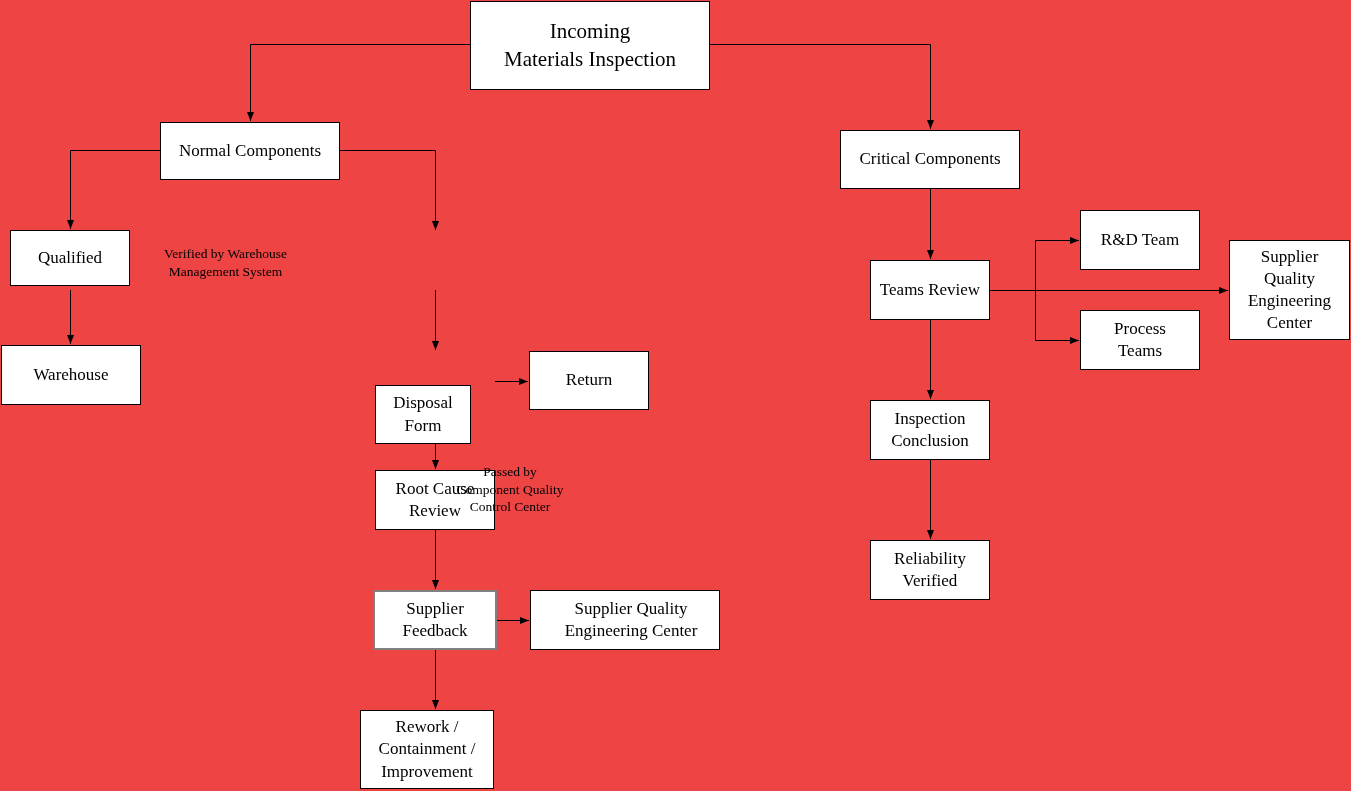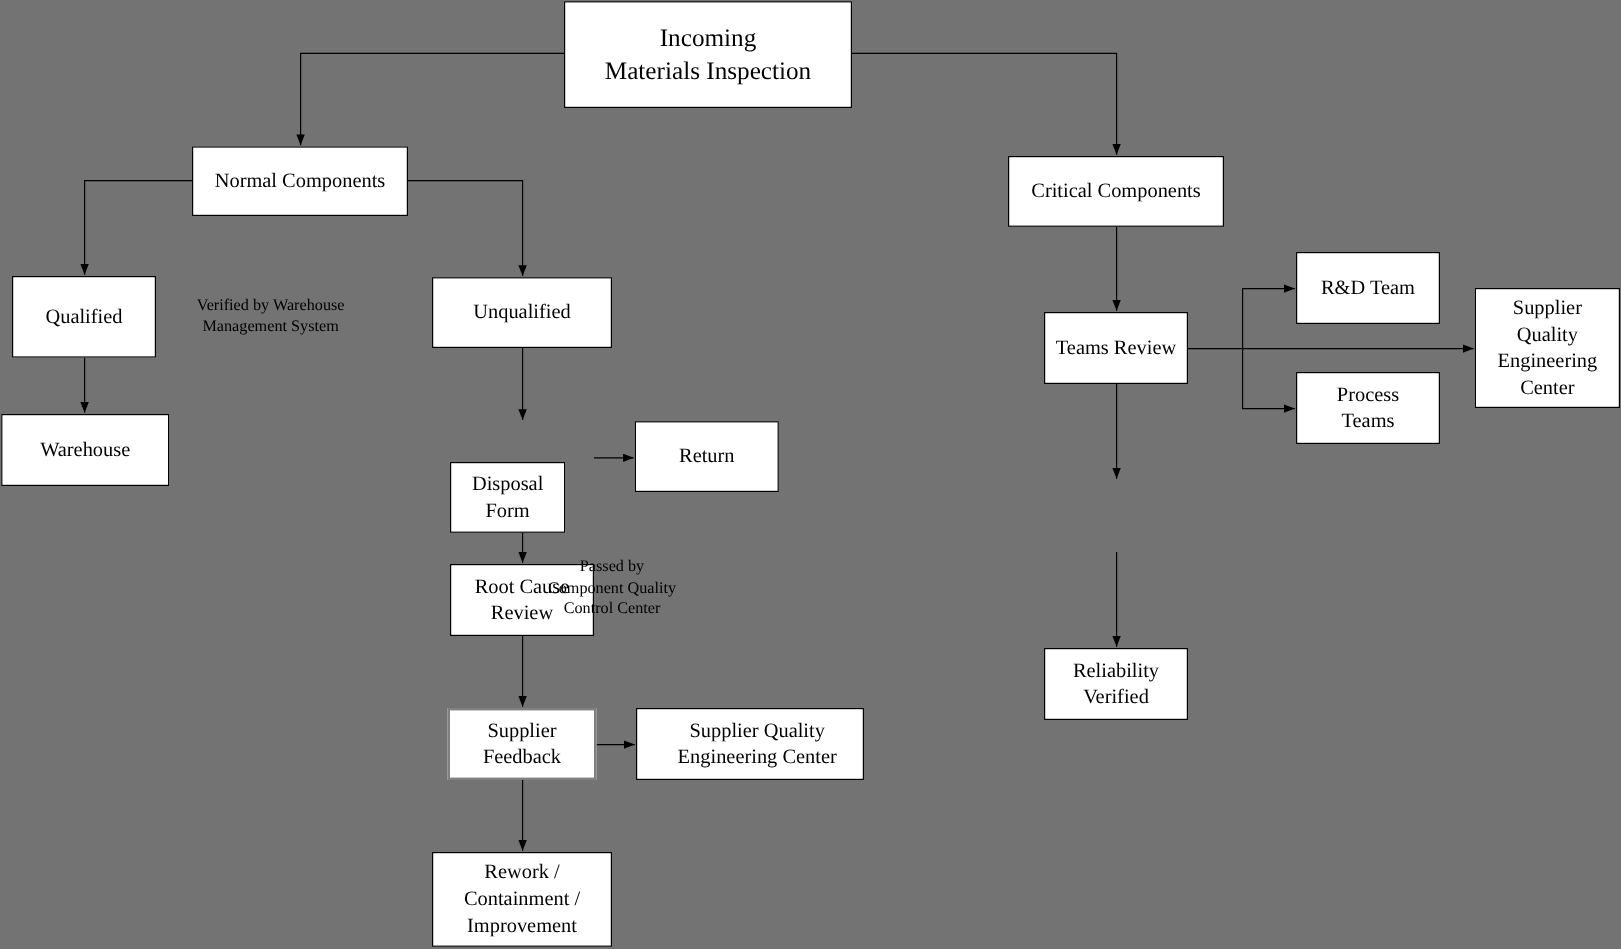--- a/index.html
+++ b/index.html
@@ -1,20 +1,20 @@
 <!DOCTYPE html>
 <html><head>
 <meta charset="utf-8">
 <style>
   html, body { margin: 0; padding: 0; background: #ffffff; }
   #canvas {
     position: relative;
     width: 1351px;
     height: 791px;
-    background: #737373;
+    background: #ef4444;
     font-family: "Liberation Serif", "DejaVu Serif", serif;
     color: #000000;
     overflow: hidden;
   }
   #edges {
     position: absolute;
     left: 0; top: 0;
     width: 1351px; height: 791px;
   }
   .node {
@@ -34,29 +34,29 @@
     position: absolute;
     text-align: center;
     white-space: pre-line;
     font-size: 13.5px;
     line-height: 1.3;
   }
   
   #n-incoming     { left: 470px;  top: 1px;   width: 240px; height: 89px;  font-size: 21px; }
   #n-normal       { left: 160px;  top: 122px; width: 180px; height: 58px; }
   #n-critical     { left: 840px;  top: 130px; width: 180px; height: 59px; }
-  #n-qualified    { left: 10px;   top: 230px; width: 120px; height: 68px; font-family: Liberation Serif, serif; }
+  #n-qualified    { left: 10px;   top: 230px; width: 120px; height: 56px; font-family: Liberation Serif, serif; }
   #n-unqualified  { left: 360px;  top: 231px; width: 150px; height: 59px; }
   #n-warehouse    { left: 1px;    top: 345px; width: 140px; height: 60px; }
   #n-disposal     { left: 375px;  top: 345px; width: 96px; height: 59px; margin-top: 40px; }
   #n-return       { left: 529px;  top: 351px; width: 120px; height: 59px; }
   #n-root-cause   { left: 375px;  top: 470px; width: 120px; height: 60px; }
   #n-feedback     { left: 373px;  top: 590px; width: 124px; height: 60px; border: 2px solid #808080; }
   #n-sqec-left    { left: 530px;  top: 590px; width: 190px; height: 60px; padding-left: 12px; }
-  #n-rework       { left: 360px;  top: 710px; width: 150px; height: 79px; }
+  #n-rework       { left: 360px;  top: 710px; width: 134px; height: 79px; }
   #n-joint        { left: 870px;  top: 260px; width: 120px; height: 60px; }
   #n-rd-team      { left: 1080px; top: 210px; width: 120px; height: 60px; }
   #n-process      { left: 1080px; top: 310px; width: 120px; height: 60px; }
   #n-sqec-right   { left: 1229px; top: 240px; width: 121px; height: 100px; }
   #n-inspection   { left: 870px;  top: 400px; width: 120px; height: 60px; }
   #n-reliability  { left: 870px;  top: 540px; width: 120px; height: 60px; }
   #a-recorded     { left: 138px;  top: 245px; width: 175px; }
   #a-passed       { left: 429px;  top: 415px; width: 162px; margin-top: 48px; }
   polyline { fill: none; stroke: #000000; stroke-width: 1; }
 </style>
@@ -88,21 +88,20 @@
     <polyline points="1035.5,290.5 1035.5,340.5 1079,340.5" marker-end="url(#arrow)"></polyline>
     <polyline points="930.5,320 930.5,399" marker-end="url(#arrow)"></polyline>
     <polyline points="930.5,460 930.5,539" marker-end="url(#arrow)"></polyline>
   </svg>
 
   <div class="node" id="n-incoming">Incoming
 Materials Inspection</div>
   <div class="node" id="n-normal">Normal Components</div>
   <div class="node" id="n-critical">Critical Components</div>
   <div class="node" id="n-qualified">Qualified</div>
-  <div class="node" id="n-unqualified">Unqualified</div>
   <div class="node" id="n-warehouse">Warehouse</div>
   <div class="node" id="n-disposal">Disposal
 Form</div>
   <div class="node" id="n-return">Return</div>
   <div class="node" id="n-root-cause">Root Cause
 Review</div>
   <div class="node" id="n-feedback">Supplier
 Feedback</div>
   <div class="node" id="n-sqec-left">Supplier Quality
 Engineering Center</div>
@@ -110,20 +109,22 @@
 Containment /
 Improvement</div>
   <div class="node" id="n-joint">Teams Review</div>
   <div class="node" id="n-rd-team">R&amp;D Team</div>
   <div class="node" id="n-process">Process
 Teams</div>
   <div class="node" id="n-sqec-right">Supplier
 Quality
 Engineering
 Center</div>
+  <div class="node" id="n-inspection">Inspection
+Conclusion</div>
   <div class="node" id="n-reliability">Reliability
 Verified</div>
 
   <div class="annotation" id="a-recorded">Verified by Warehouse
 Management System</div>
   <div class="annotation" id="a-passed">Passed by
 Component Quality
 Control Center</div>
 
 </div>

